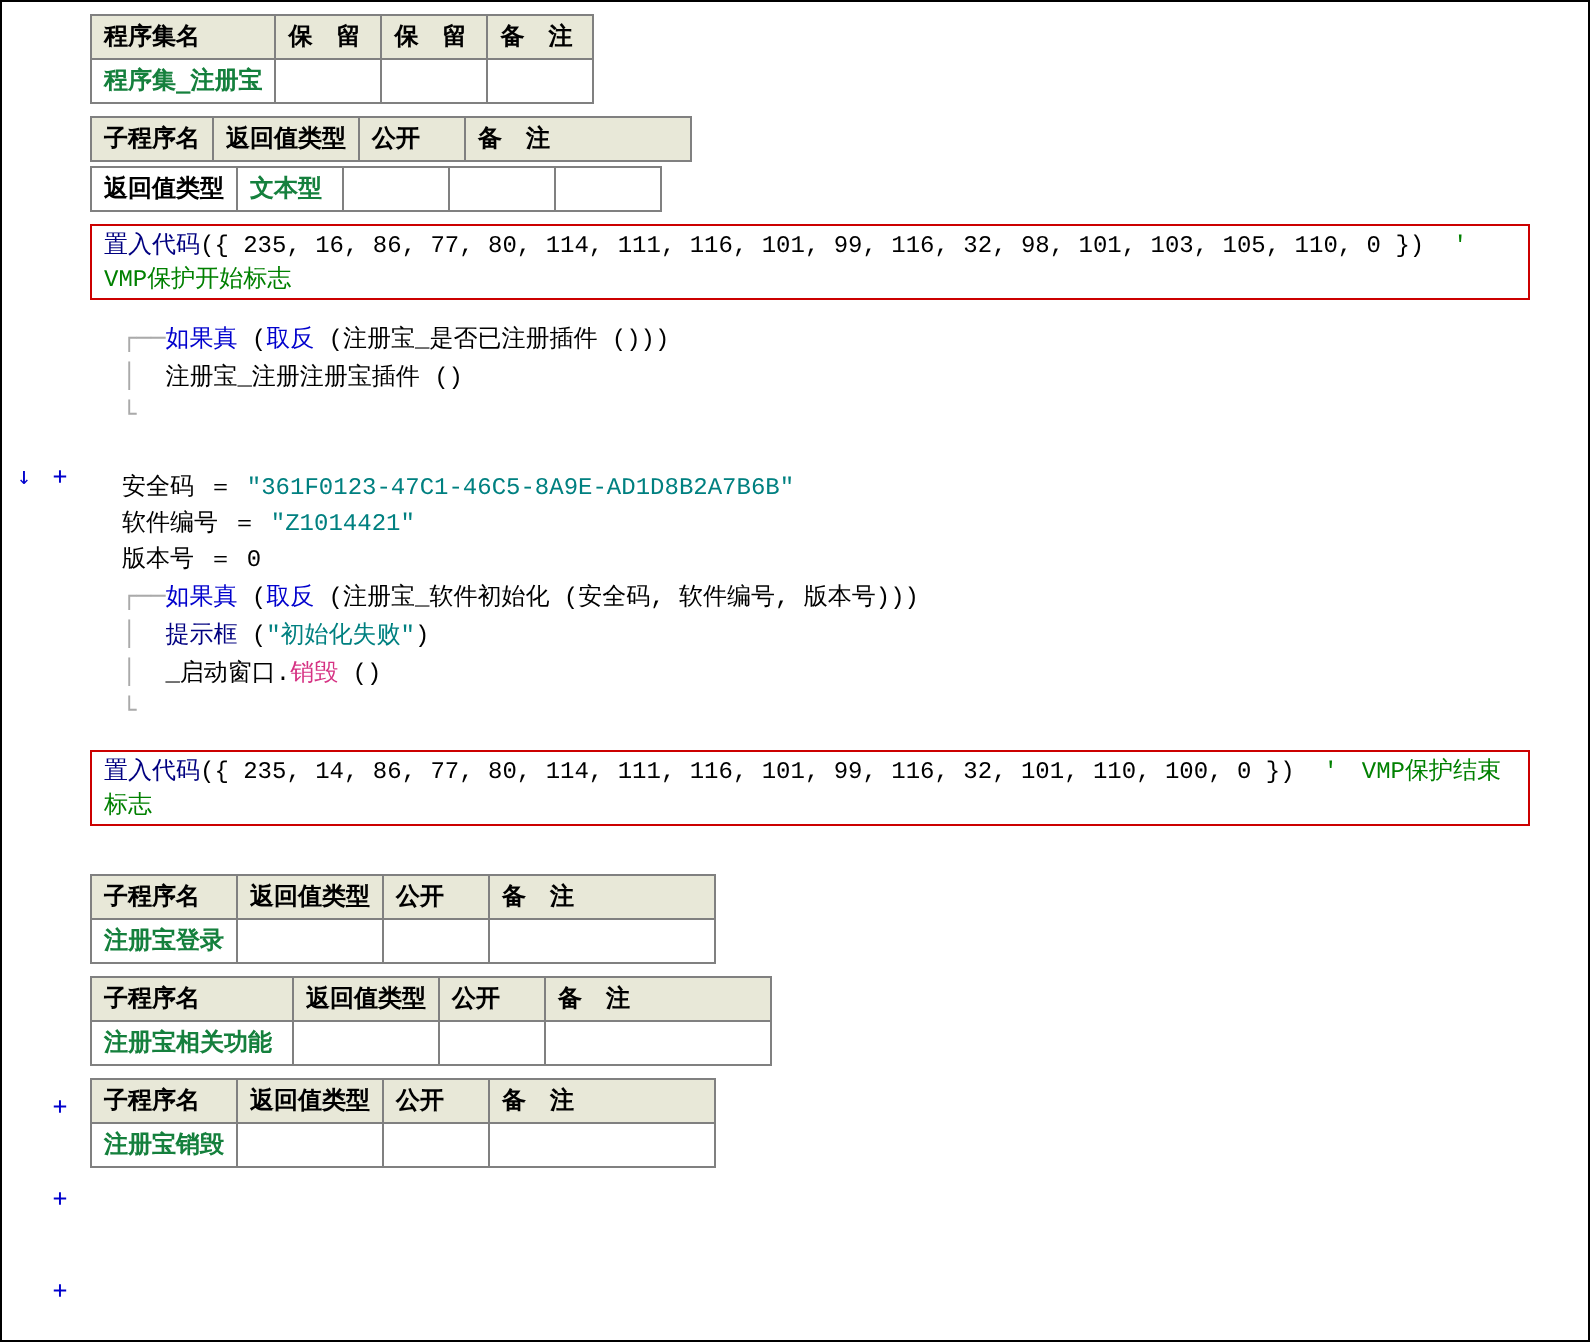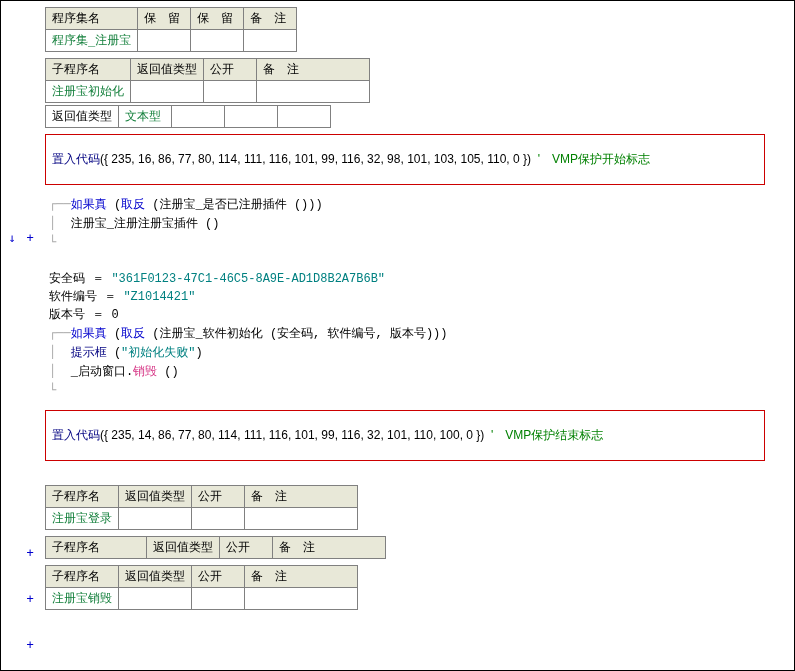--- a/index.html
+++ b/index.html
@@ -36,46 +36,46 @@
     position: relative;
   }
   table.grid {
     border-collapse: collapse;
     margin-bottom: 2px;
   }
   table.grid th, table.grid td {
     border: 1px solid #808080;
     padding: 2px 6px;
     font-size: 12px;
-    font-weight: normal;
+    font-weight: bold;
     height: 16px;
     min-width: 40px;
     text-align: left;
     margin-left: 24px;
   }
   table.grid th {
     background: #e8e8d8;
   }
   .blue-link {
     color: #15803d;
   }
   .codebox {
     border: 1px solid #cc0000;
-    padding: 16px 6px;
+    padding: 1px 6px;
     margin: 6px 0 6px 0;
-    font-family: Liberation Sans, sans-serif;
+    font-family: Liberation Mono, monospace;
     font-size: 12px;
     width: 720px;
     box-sizing: border-box;
   }
   .codeblock {
     font-family: "Courier New", "SimSun", monospace;
     font-size: 12px;
     line-height: 18px;
-    margin: 10px 4px;
+    margin: 10px 16px;
     white-space: pre;
   }
   .kw-blue { color: #0000cd; }
   .kw-navy { color: #000080; }
   .pink { color: #d63384; }
   .teal { color: #008080; }
   .black { color: #000; }
   .green { color: #008000; }
   .tree-guide {
     color: #aaa;
@@ -121,26 +121,20 @@
 
     <div class="section">
       <table class="grid">
         <tbody>
             <tr>
           <th>子程序名</th>
           <th>返回值类型</th>
           <th>公开</th>
           <th style="min-width:100px;">备　注</th>
         </tr>
-        <tr>
-          <td class="blue-link">注册宝初始化</td>
-          <td></td>
-          <td></td>
-          <td></td>
-        </tr>
       </tbody>
         </table>
 
       <table class="grid">
         <tbody>
         <tr>
           <td>返回值类型</td>
           <td class="blue-link">文本型</td>
           <td></td>
           <td></td>
@@ -193,20 +187,26 @@
 
     <div class="section">
       <table class="grid">
         <tbody>
             <tr>
           <th style="min-width:88px;">子程序名</th>
           <th>返回值类型</th>
           <th>公开</th>
           <th style="min-width:100px;">备　注</th>
         </tr>
+        <tr>
+          <td class="blue-link">注册宝相关功能</td>
+          <td></td>
+          <td></td>
+          <td></td>
+        </tr>
       </tbody>
         </table>
     </div>
 
     <div class="section">
       <table class="grid">
         <tbody>
             <tr>
           <th style="min-width:60px;">子程序名</th>
           <th>返回值类型</th>

